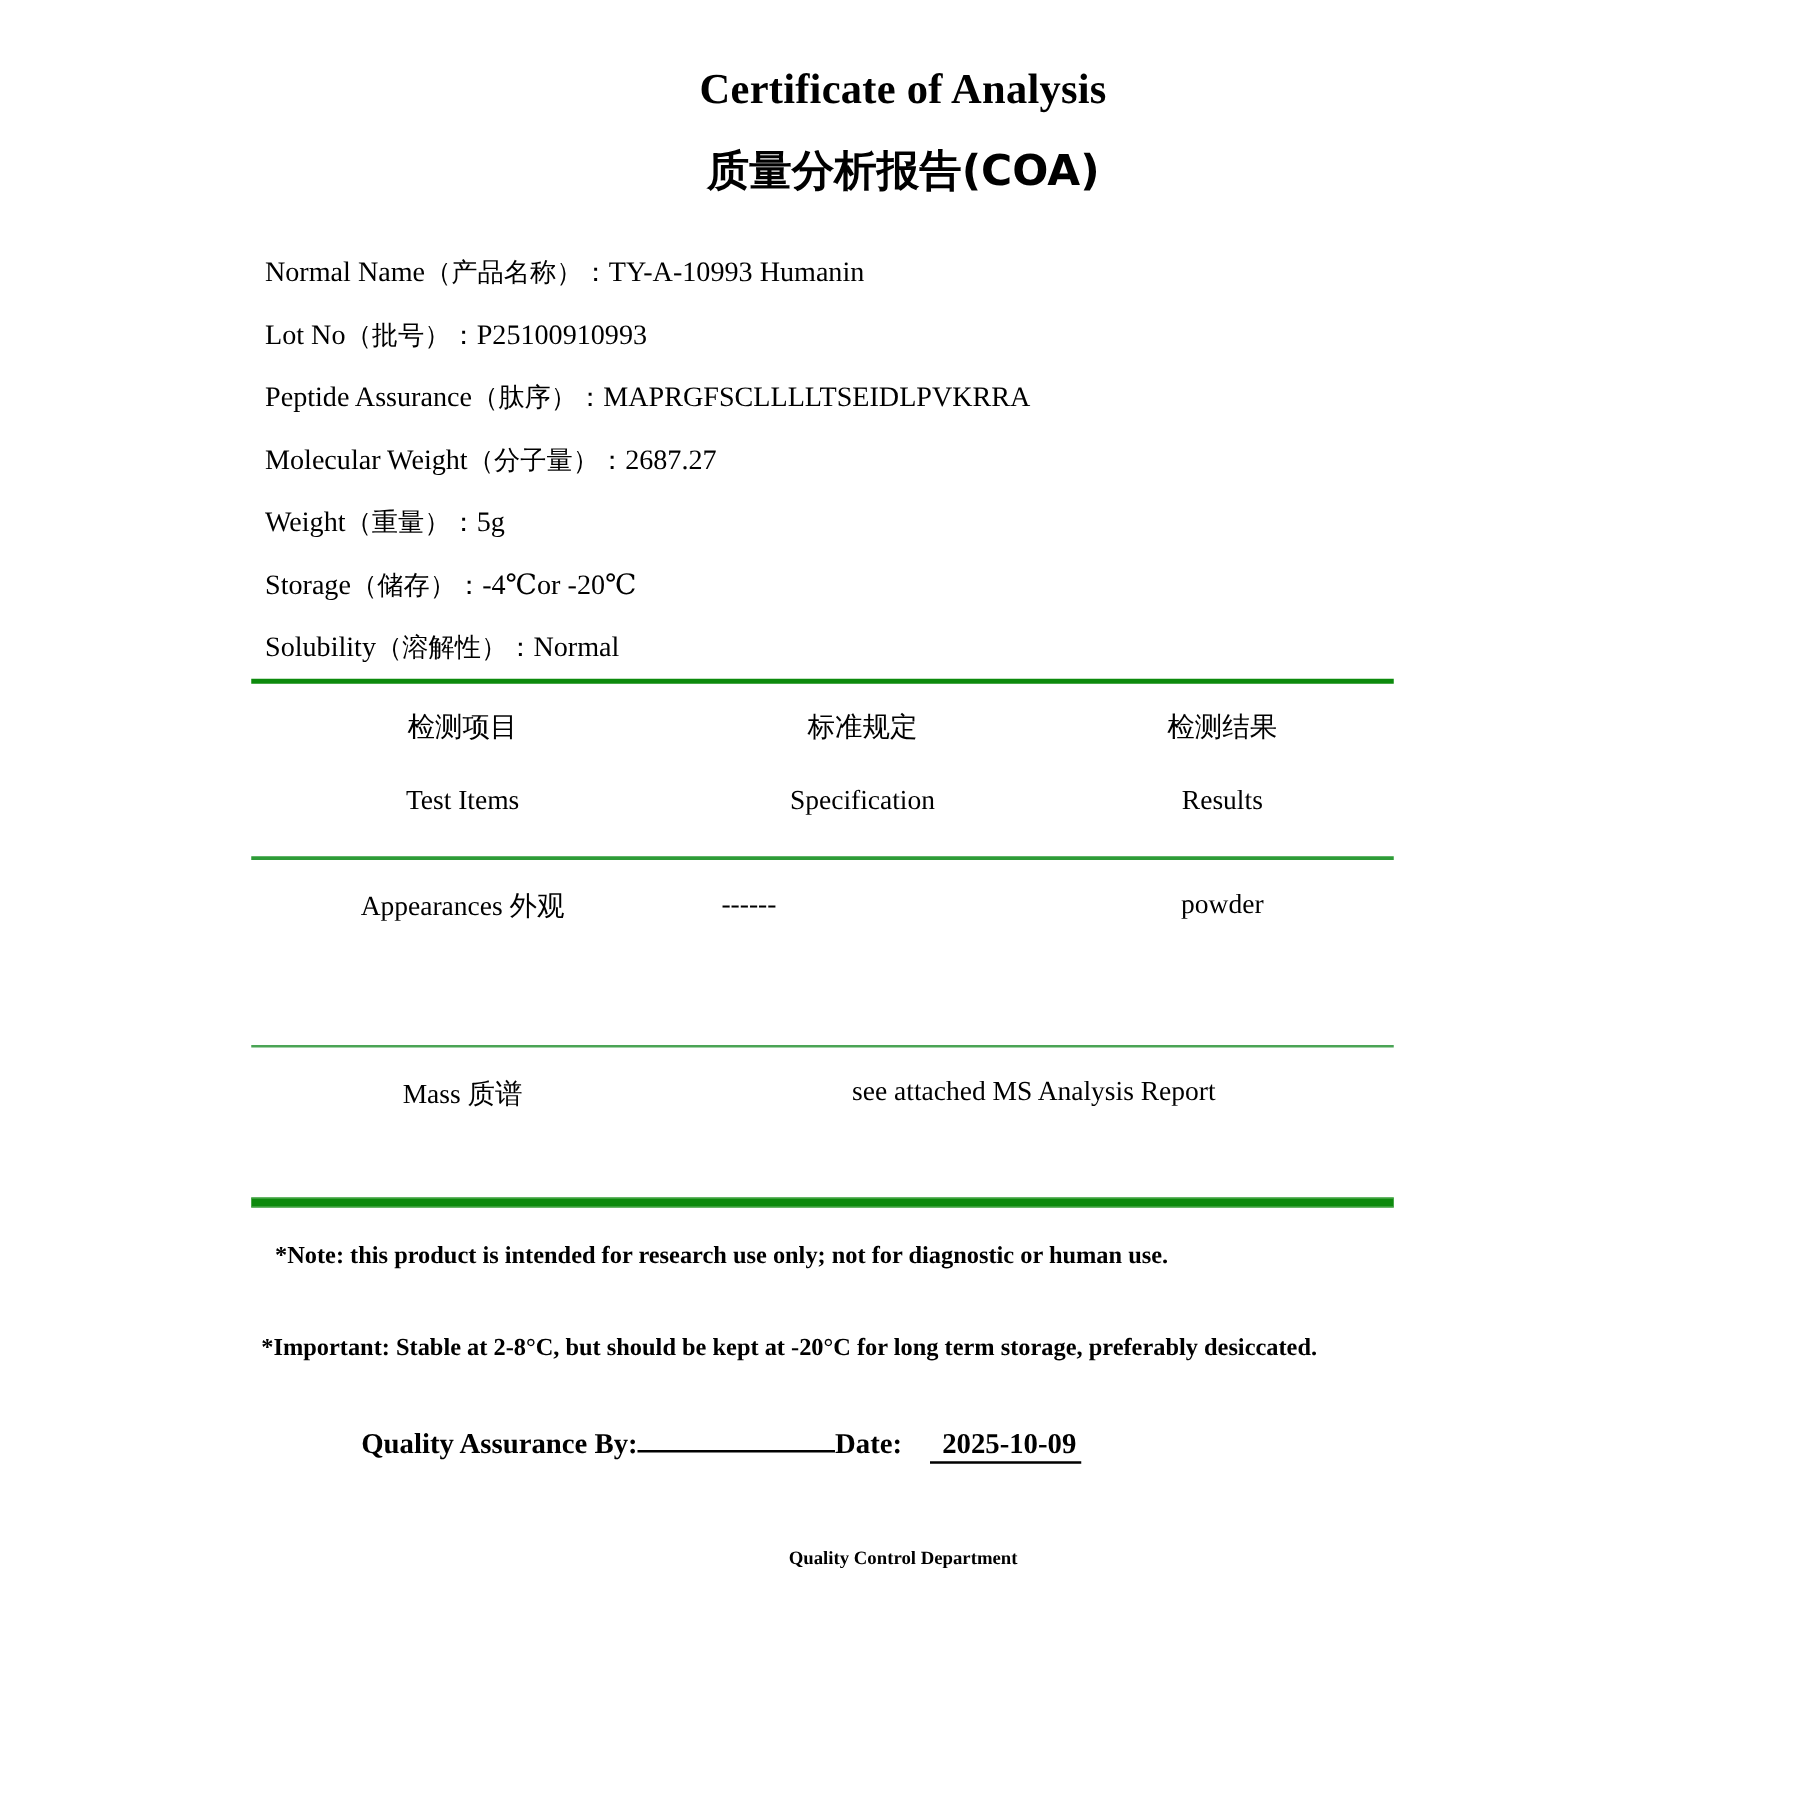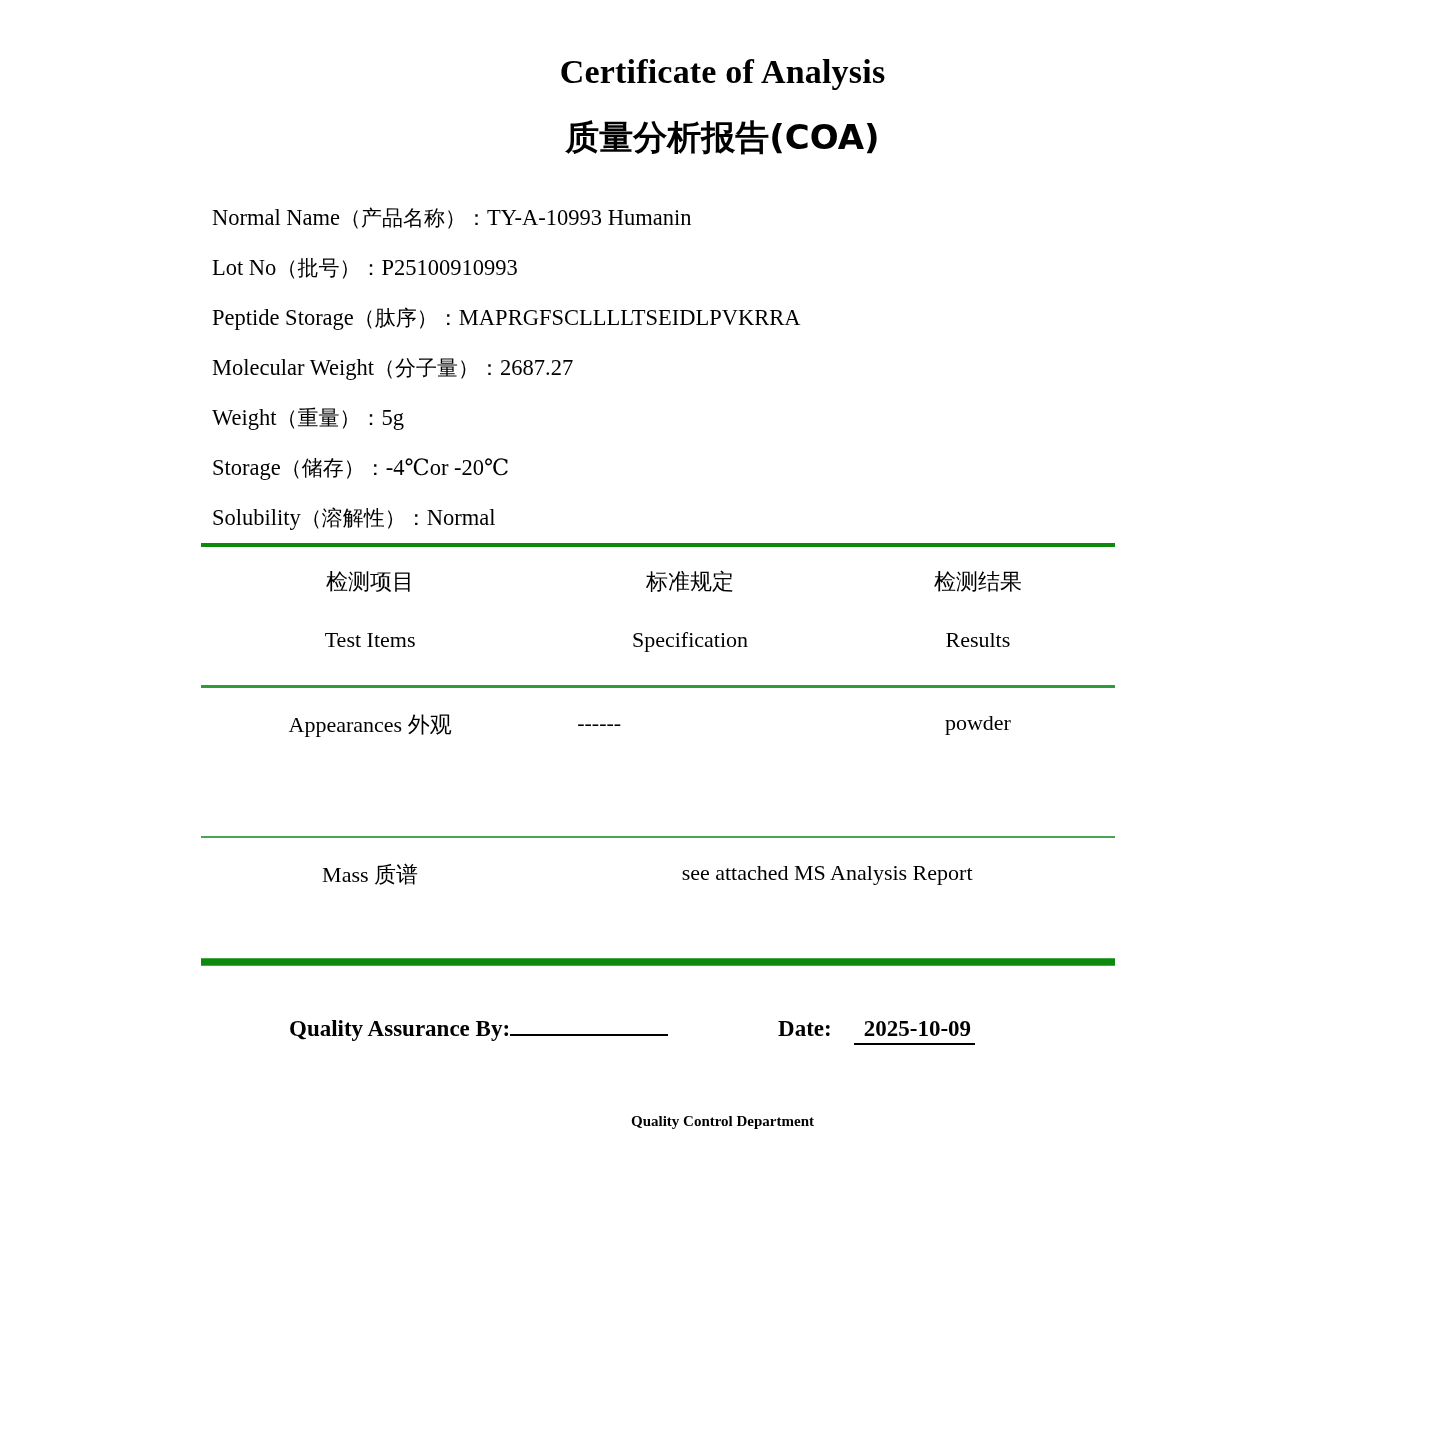--- a/index.html
+++ b/index.html
@@ -147,21 +147,20 @@
     align-items: baseline;
   }
   .qa-label { white-space: nowrap; }
   .qa-line {
     display: inline-block;
     width: 158px;
     border-bottom: 2.5px solid #000;
     height: 20px;
   }
   .date-group {
-    margin-left: 110px;
     display: flex;
     align-items: baseline;
     white-space: nowrap;
   }
   .date-label { margin-right: 22px; }
   .date-value {
     border-bottom: 2.5px solid #000;
     padding: 0 4px 1px 10px;
   }
 
@@ -187,21 +186,21 @@
 
     <div class="info-row">
       <span class="info-label">Normal Name</span><span class="cjk">（产品名称）：</span><span class="info-value">TY-A-10993 Humanin</span>
     </div>
 
     <div class="info-row">
       <span class="info-label">Lot No</span><span class="cjk">（批号）：</span><span class="info-value">P25100910993</span>
     </div>
 
     <div class="info-row">
-      <span class="info-label">Peptide Storage</span><span class="cjk">（肽序）：</span><span class="info-value">MAPRGFSCLLLLTSEIDLPVKRRA</span>
+      <span class="info-label">Peptide Assurance</span><span class="cjk">（肽序）：</span><span class="info-value">MAPRGFSCLLLLTSEIDLPVKRRA</span>
     </div>
 
     <div class="info-row">
       <span class="info-label">Molecular Weight</span><span class="cjk">（分子量）：</span><span class="info-value">2687.27</span>
     </div>
 
     <div class="info-row">
       <span class="info-label">Weight</span><span class="cjk">（重量）：</span><span class="info-value">5g</span>
     </div>
 
@@ -269,20 +268,24 @@
           <td class="row-cell">Mass  质谱</td>
           <td class="row-cell span-cell" colspan="2">see attached MS Analysis Report</td>
         </tr>
       </tbody>
     </table>
 
     <div class="rule rule-bottom"></div>
 
   </div>
 
+  <div class="notes">
+    <div class="note">*Note: this product is intended for research use only; not for diagnostic or human use.</div>
+    <div class="note note-important">*Important: Stable at 2-8°C, but should be kept at -20°C for long term storage, preferably desiccated.</div>
+  </div>
 
   <div class="sign-row">
     <span class="qa-label">Quality Assurance By:</span>
       <span class="qa-line"></span>
     <span class="date-group">
       <span class="date-label">Date:</span>
       <span class="date-value">2025-10-09</span>
     </span>
   </div>
 

